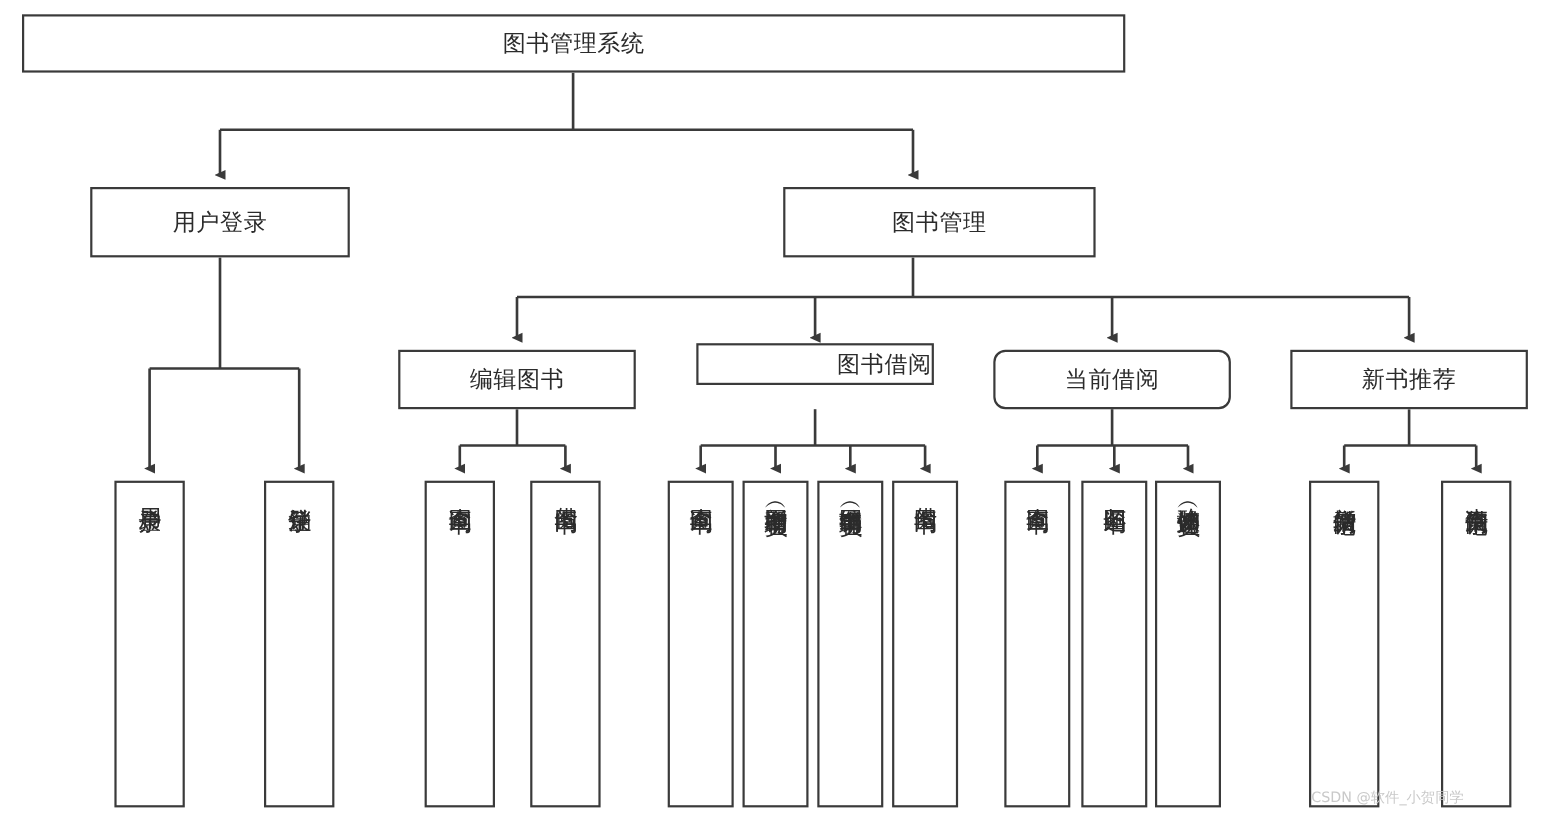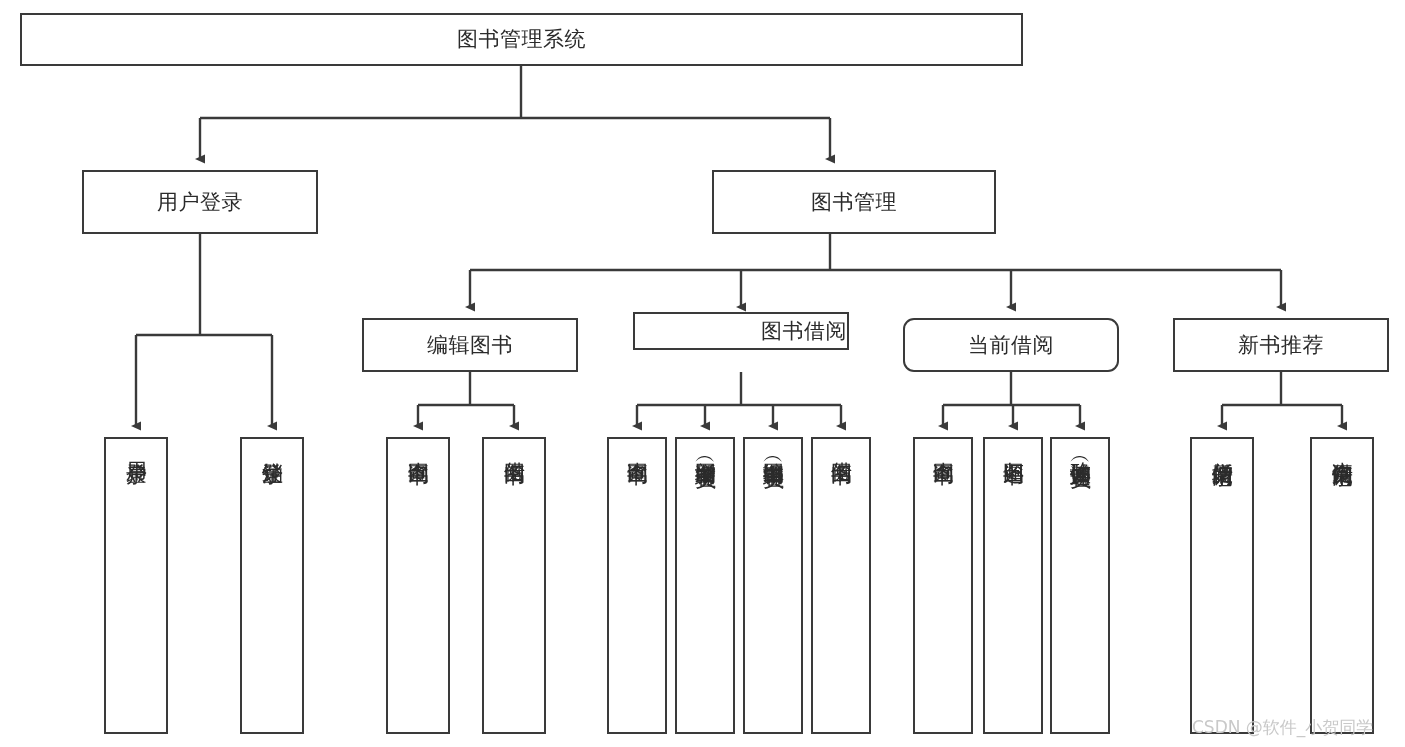--- a/index.html
+++ b/index.html
@@ -48,21 +48,21 @@
     letter-spacing: 1px;
     writing-mode: vertical-rl;
     text-orientation: upright;
     -webkit-writing-mode: vertical-rl;
     white-space: nowrap;
     line-height: 1;
   }
   .watermark {
     position: absolute;
     color: #c9c9c9;
-    font-size: 17px;
+    font-size: 13px;
     white-space: nowrap;
     font-family: "DejaVu Sans", "Liberation Sans", sans-serif;
   }
   svg.connectors {
     position: absolute;
     left: 0;
     top: 0;
     width: 1405px;
     height: 747px;
     pointer-events: none;

